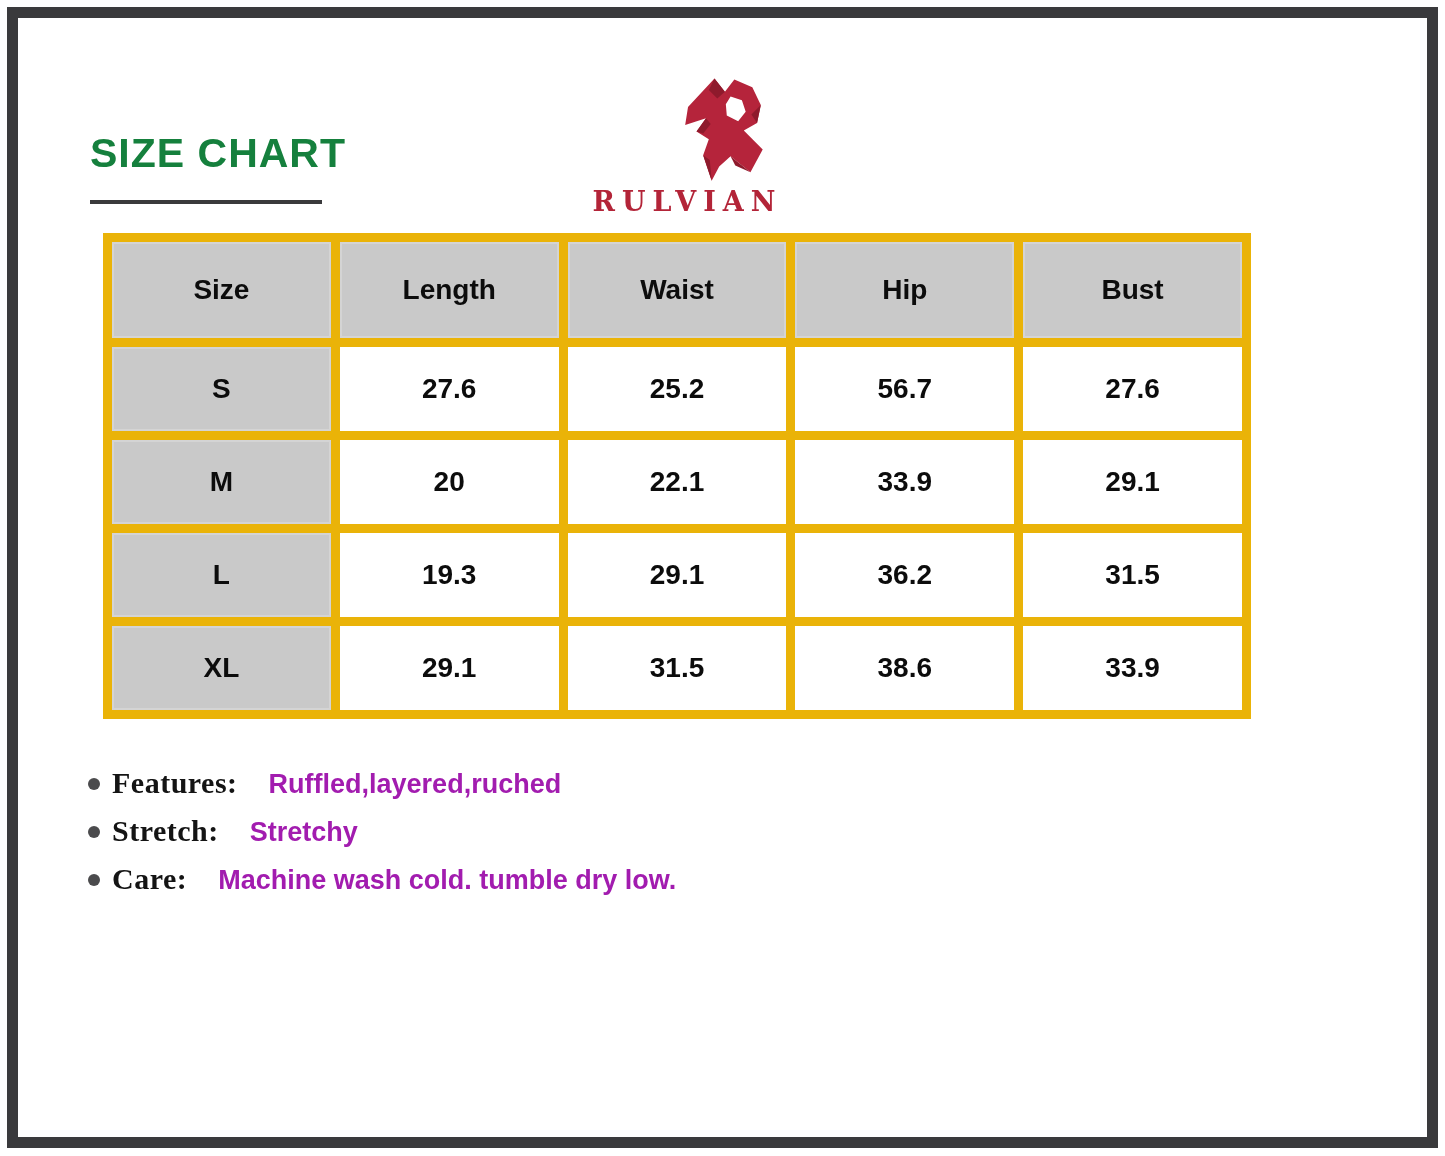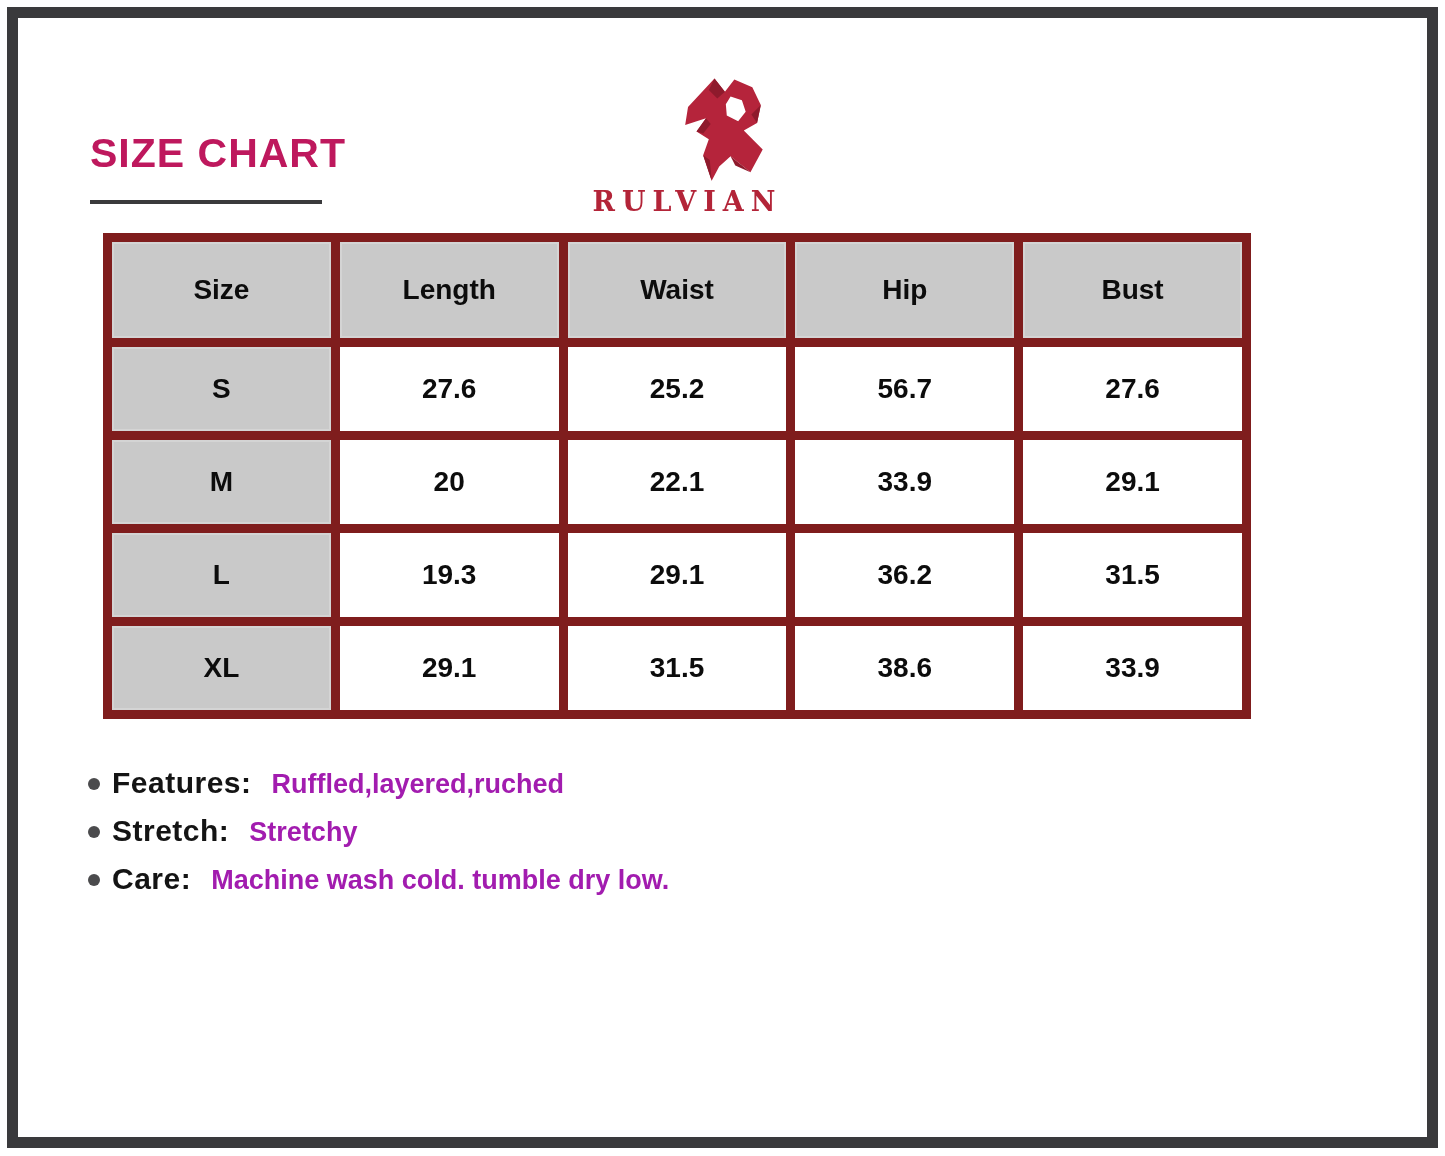--- a/index.html
+++ b/index.html
@@ -15,21 +15,21 @@
     left: 7px; top: 7px; width: 1431px; height: 1141px;
     border: 11px solid #3a3a3c;
     background: #ffffff;
   }
   
   .page-title {
     position: absolute;
     left: 72px; top: 112px;
     font-size: 41px; font-weight: bold;
     letter-spacing: 1px;
-    color: #be185d;
+    color: #15803d;
   }
   .title-underline {
     position: absolute;
     left: 72px; top: 182px;
     width: 232px; height: 4px;
     background: #3a3a3c;
   }
   .brand {
     position: absolute;
     left: 50%; top: 48px;
@@ -48,21 +48,21 @@
     margin-right: -7px;
     color: #b32438;
   }
   
   table.size-chart {
     position: absolute;
     left: 85px; top: 215px;
     width: 1148px;
     border-collapse: separate;
     border-spacing: 9px;
-    background: #7f1d1d;
+    background: #eab308;
     table-layout: fixed;
   }
   .size-chart th, .size-chart td {
     text-align: center;
     vertical-align: middle;
     font-weight: bold;
     color: #0c0c0c;
   }
   .size-chart th {
     height: 96px;
@@ -96,22 +96,23 @@
     border-radius: 50%;
     background: #4b4b4d;
     align-self: center;
     margin-right: 12px;
     flex: 0 0 auto;
   }
   .detail-label {
     font-size: 30px;
     font-weight: bold;
     color: #141414;
-    margin-right: 20px;
+    margin-right: 31px;
     letter-spacing: 0.5px;
+    font-family: Liberation Serif, serif;
   }
   .detail-value {
     font-size: 27px;
     font-weight: bold;
     color: #a21caf;
   }
 </style>
 </head>
 <body>
 

